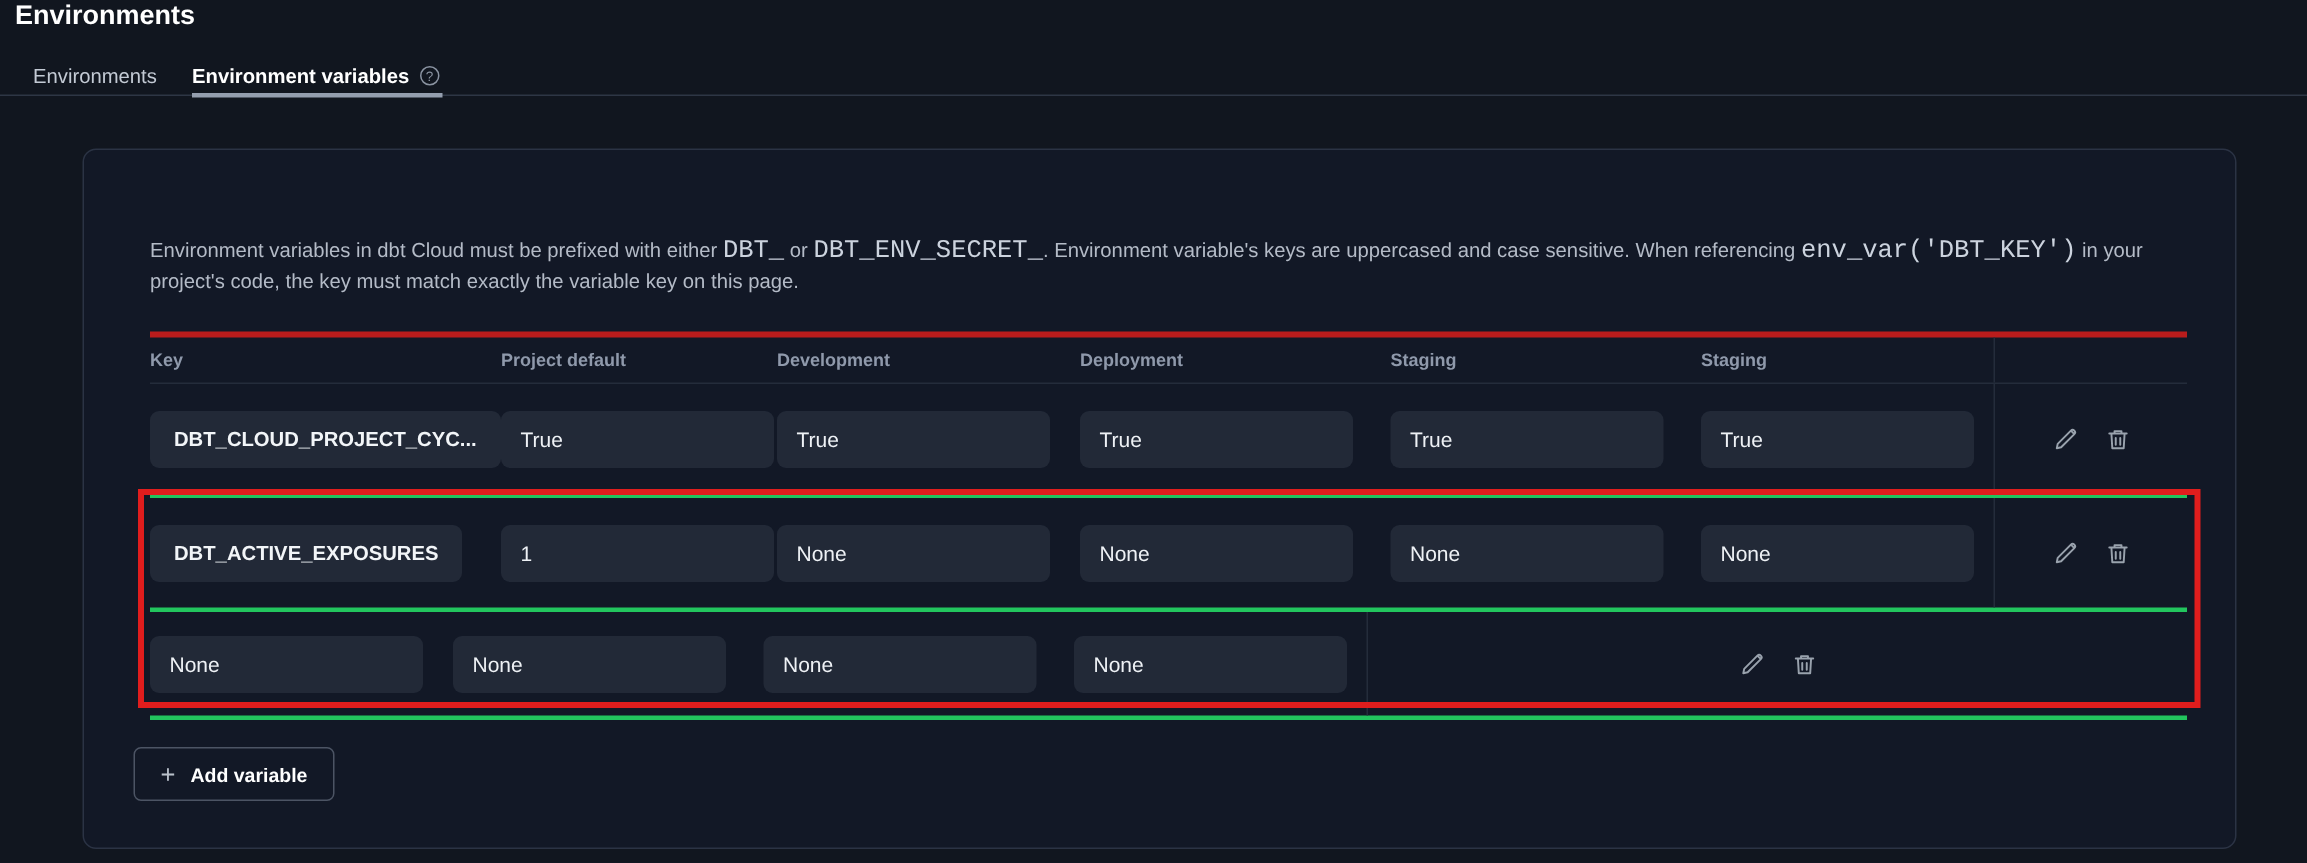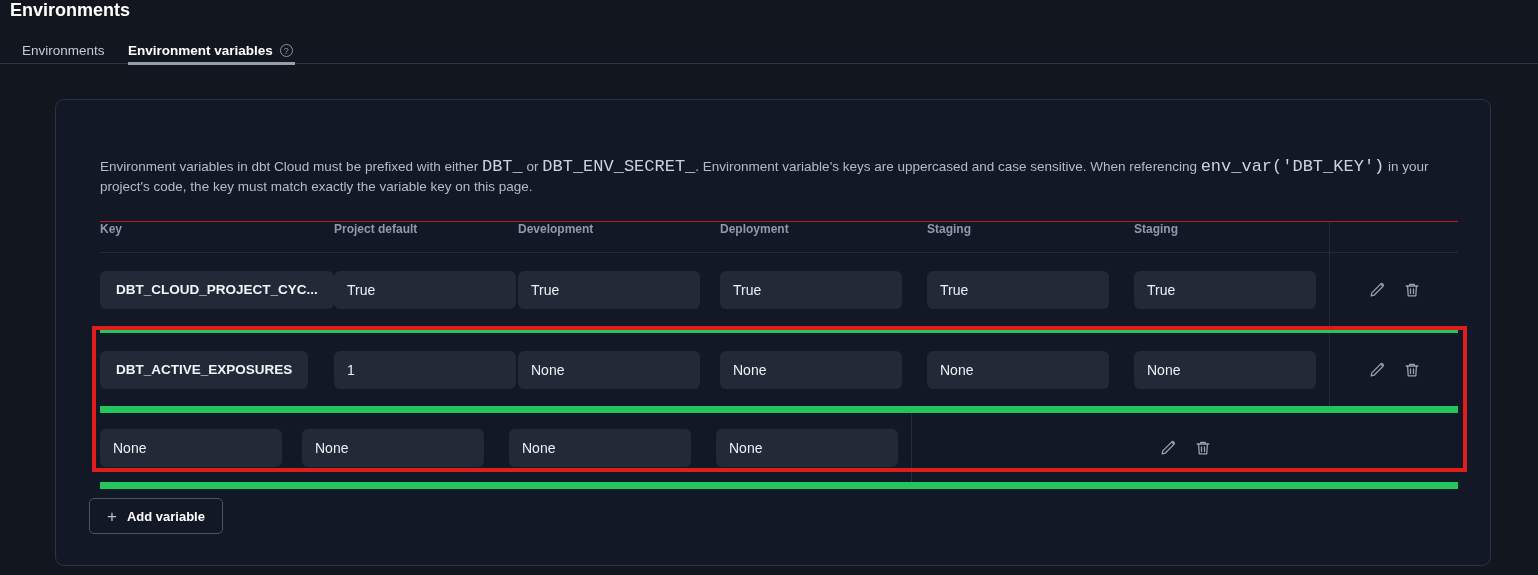--- a/index.html
+++ b/index.html
@@ -37,29 +37,29 @@
   .desc {
     position:absolute; left:44px; top:57px; width:1362px;
     font-size:13.5px; line-height:20px; color:#b4bbc7;
   }
   .mono {
     font-family:"Liberation Mono","DejaVu Sans Mono",monospace;
     font-size:17px; color:#ccd3de;
   }
   .table { position:absolute; left:44px; top:121px; width:1358px; }
   .thead {
-    display:flex; align-items:flex-start; height:30px;
-    border-top:1px solid #b91c1c; border-bottom:1px solid #242c3b;
+    display:flex; align-items:center; height:30px;
+    border-top:4px solid #b91c1c; border-bottom:1px solid #242c3b;
   }
   .th { font-size:12px; font-weight:700; color:#8f99ab; box-sizing:border-box; }
   .col-0{width:234px}.col-1{width:184px}.col-2{width:202px}.col-3{width:207px}.col-4{width:207px}.col-5{width:195px}
   .col-actions { flex:1; align-self:stretch; border-left:1px solid #242c3b; }
   .tr {
     display:flex; align-items:center; height:73px;
-    border-bottom:7px solid #22c55e;
+    border-bottom:3px solid #22c55e;
   }
   .tr:last-child { height:69px; }
   .td { box-sizing:border-box; }
   .pill {
     display:inline-flex; align-items:center; height:38px;
     background:#222937; border-radius:6px; padding:0 16px;
     font-size:13.5px; font-weight:700; color:#f2f5f8; white-space:nowrap;
   }
   .vbox {
     display:flex; align-items:center; width:182px; height:38px;

